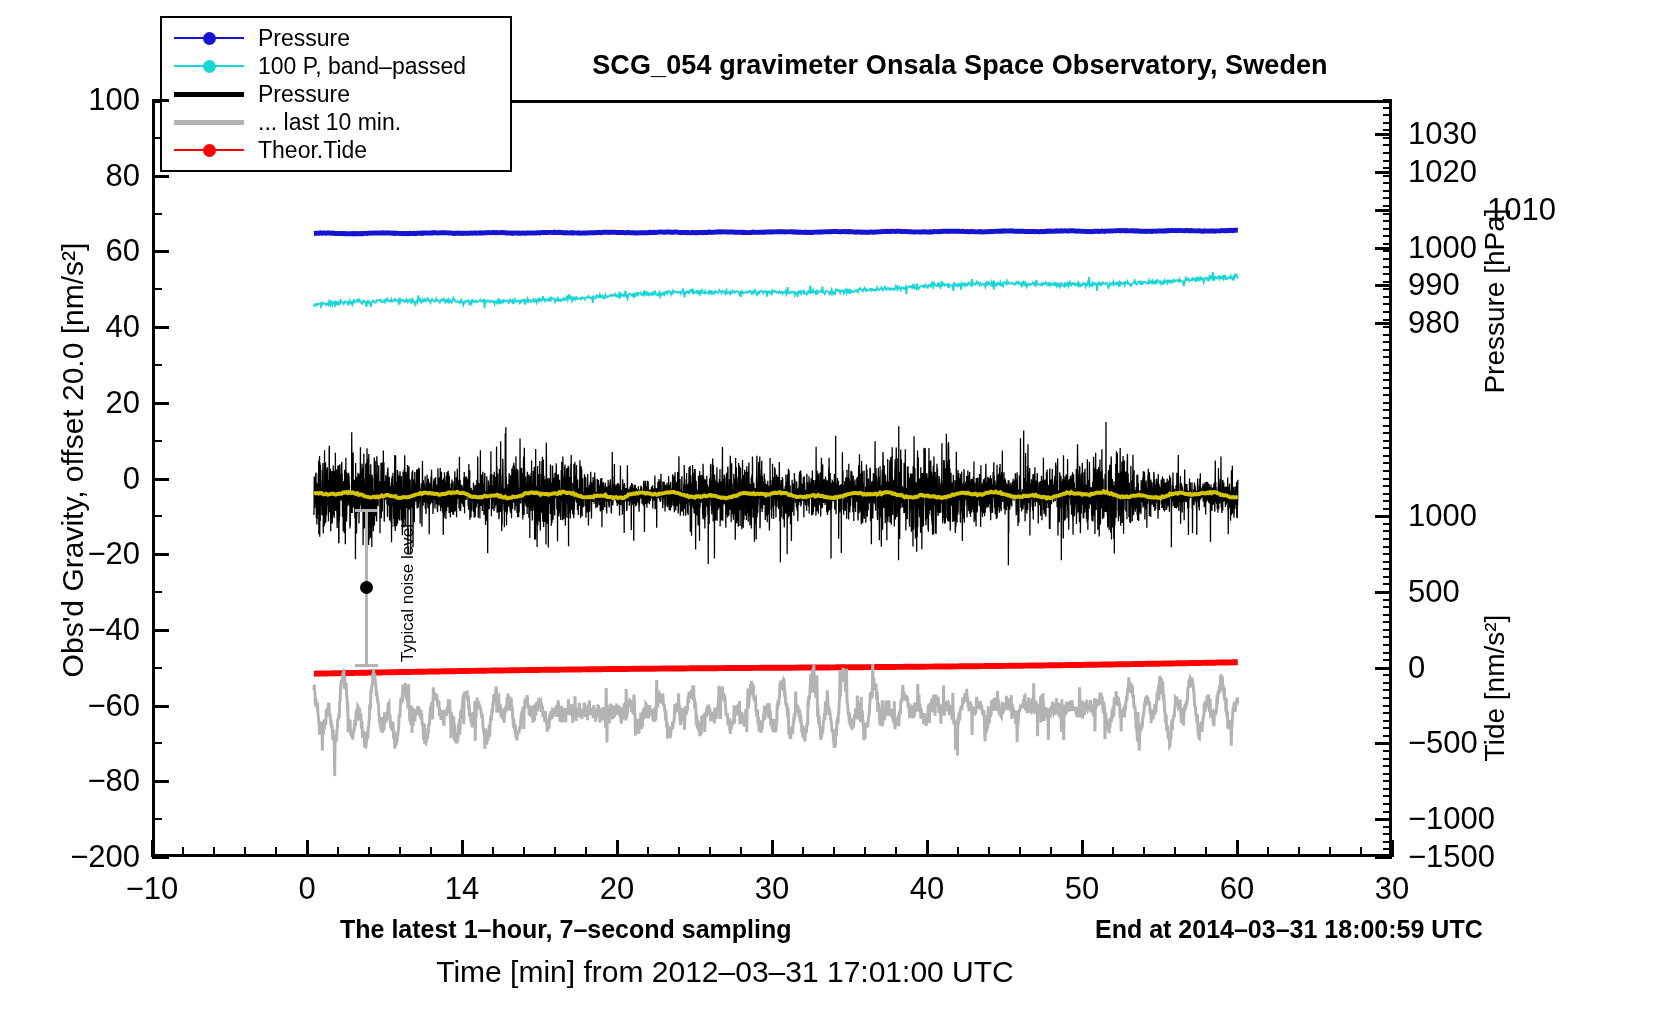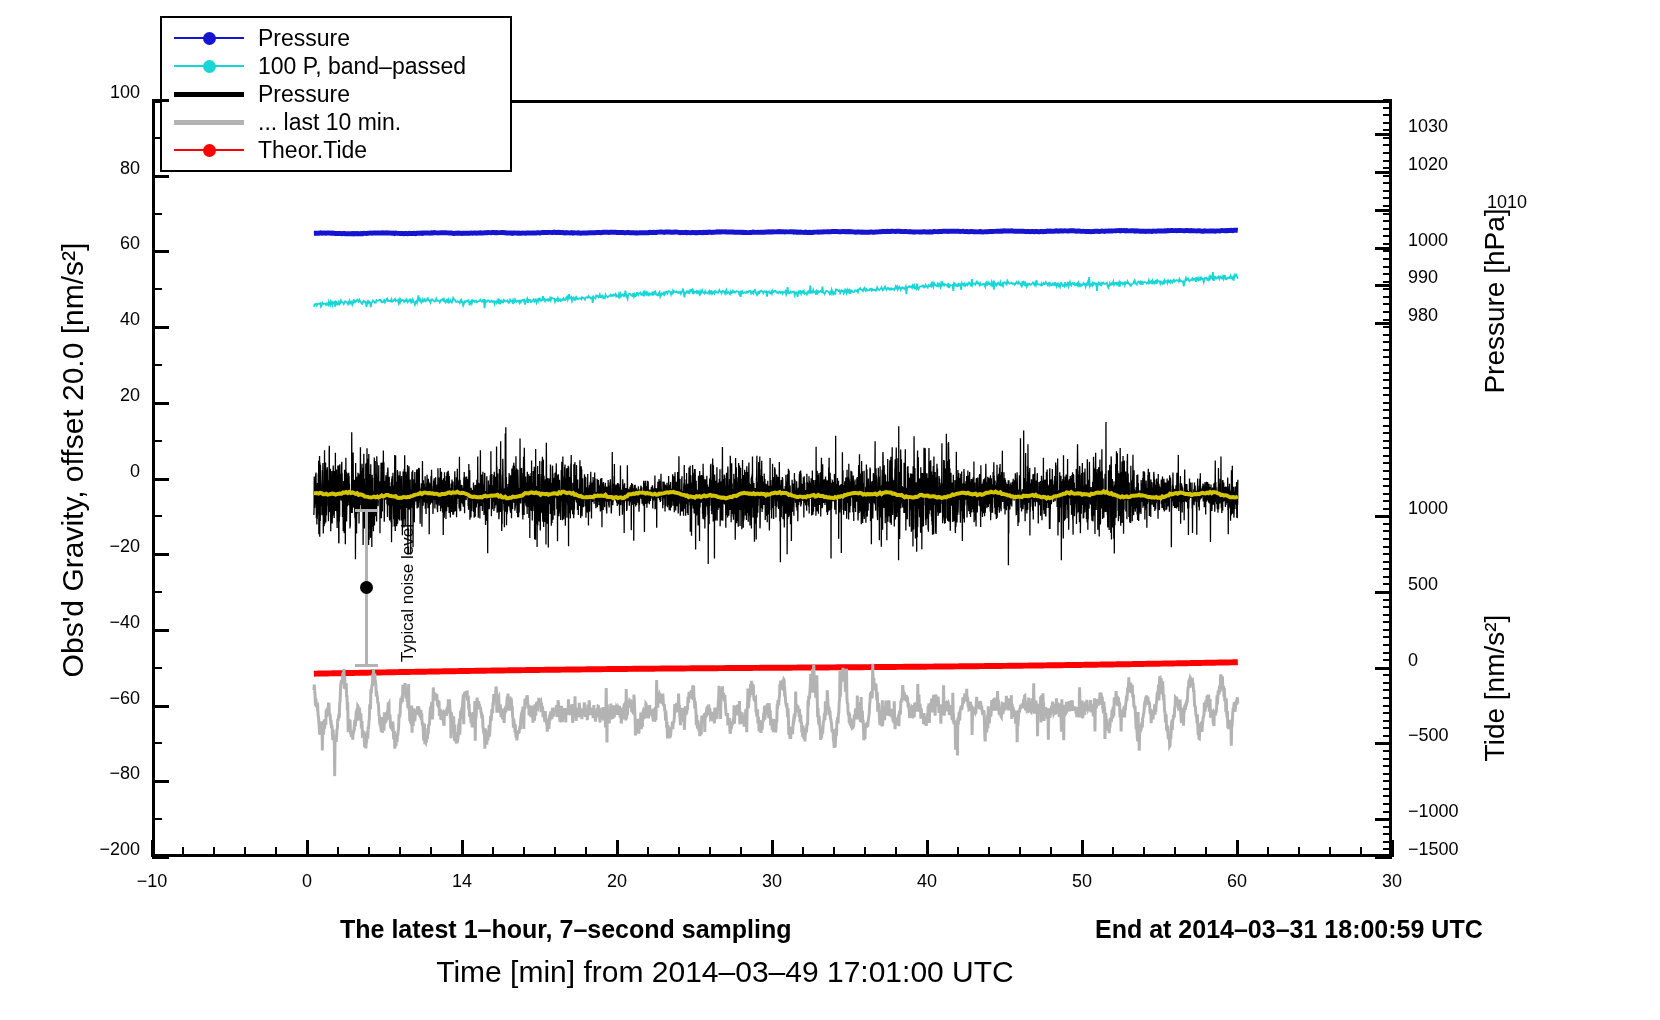--- a/index.html
+++ b/index.html
@@ -34,21 +34,21 @@
     font-size:28px;text-align:center;white-space:nowrap;
   }
   #yaxis-right-title-t{
     position:absolute;left:1305px;top:672px;width:380px;
     transform:rotate(-90deg);transform-origin:center center;
     font-size:28px;text-align:center;white-space:nowrap;
   }
 
   
   .tick-line{position:absolute;background:#000;}
-  .tick-lbl{position:absolute;font-size:18px;white-space:nowrap;}
+  .tick-lbl{position:absolute;font-size:31px;white-space:nowrap;}
   .tick-lbl.left{text-align:right;}
   .tick-lbl.right{text-align:left;}
   .tick-lbl.bottom{text-align:center;}
 
   
   #legend{
     position:absolute;left:160px;top:16px;width:352px;height:156px;
     border:2px solid #000;background:#fff;box-sizing:border-box;
     padding:6px 8px 4px 8px;
   }
@@ -74,25 +74,26 @@
   
   .plot-caption{position:absolute;font-size:25px;font-weight:bold;white-space:nowrap;}
   #caption-left{left:185px;top:812px;}
   #caption-right{left:940px;top:812px;}
 </style>
 </head>
 <body>
 
 <div id="stage">
 
+  <div id="chart-title">SCG_054 gravimeter Onsala Space Observatory, Sweden</div>
 
   <div id="yaxis-left-title">Obs'd Gravity, offset 20.0 [nm/s²]</div>
   <div id="yaxis-right-title-p">Pressure [hPa]</div>
   <div id="yaxis-right-title-t">Tide [nm/s²]</div>
-  <div id="xaxis-title">Time [min] from 2014–03–49 17:01:00 UTC</div>
+  <div id="xaxis-title">Time [min] from 2012–03–31 17:01:00 UTC</div>
 
   <div id="plot-frame">
     <svg id="series-svg" viewBox="0 0 1240 757" preserveAspectRatio="none">
       <g>
           <path id="p-tide" fill="none" stroke="#ff0000" stroke-width="6" d="M159.65,575.23L161.98,575.19L164.30,575.15L166.63,575.10L168.96,575.06L171.28,575.01L173.61,574.97L175.94,574.93L178.27,574.88L180.59,574.84L182.92,574.80L185.25,574.75L187.57,574.71L189.90,574.67L192.23,574.62L194.55,574.58L196.88,574.54L199.21,574.49L201.53,574.45L203.86,574.41L206.19,574.36L208.52,574.32L210.84,574.28L213.17,574.23L215.50,574.19L217.82,574.15L220.15,574.11L222.48,574.06L224.80,574.02L227.13,573.98L229.46,573.94L231.79,573.90L234.11,573.85L236.44,573.81L238.77,573.77L241.09,573.73L243.42,573.69L245.75,573.64L248.07,573.60L250.40,573.56L252.73,573.52L255.05,573.48L257.38,573.44L259.71,573.40L262.04,573.36L264.36,573.32L266.69,573.28L269.02,573.24L271.34,573.20L273.67,573.16L276.00,573.12L278.32,573.08L280.65,573.04L282.98,573.00L285.30,572.96L287.63,572.92L289.96,572.88L292.29,572.84L294.61,572.81L296.94,572.77L299.27,572.73L301.59,572.69L303.92,572.65L306.25,572.62L308.57,572.58L310.90,572.54L313.23,572.50L315.56,572.47L317.88,572.43L320.21,572.39L322.54,572.36L324.86,572.32L327.19,572.29L329.52,572.25L331.84,572.21L334.17,572.18L336.50,572.14L338.82,572.11L341.15,572.07L343.48,572.04L345.81,572.00L348.13,571.97L350.46,571.94L352.79,571.90L355.11,571.87L357.44,571.84L359.77,571.80L362.09,571.77L364.42,571.74L366.75,571.70L369.07,571.67L371.40,571.64L373.73,571.61L376.06,571.58L378.38,571.55L380.71,571.51L383.04,571.48L385.36,571.45L387.69,571.42L390.02,571.39L392.34,571.36L394.67,571.33L397.00,571.30L399.33,571.27L401.65,571.24L403.98,571.21L406.31,571.18L408.63,571.16L410.96,571.13L413.29,571.10L415.61,571.07L417.94,571.04L420.27,571.01L422.59,570.99L424.92,570.96L427.25,570.93L429.58,570.91L431.90,570.88L434.23,570.85L436.56,570.83L438.88,570.80L441.21,570.78L443.54,570.75L445.86,570.72L448.19,570.70L450.52,570.67L452.84,570.65L455.17,570.62L457.50,570.60L459.83,570.58L462.15,570.55L464.48,570.53L466.81,570.50L469.13,570.48L471.46,570.46L473.79,570.44L476.11,570.41L478.44,570.39L480.77,570.37L483.09,570.35L485.42,570.32L487.75,570.30L490.08,570.28L492.40,570.26L494.73,570.24L497.06,570.22L499.38,570.19L501.71,570.17L504.04,570.15L506.36,570.13L508.69,570.11L511.02,570.09L513.35,570.07L515.67,570.05L518.00,570.03L520.33,570.01L522.65,569.99L524.98,569.97L527.31,569.95L529.63,569.94L531.96,569.92L534.29,569.90L536.61,569.88L538.94,569.86L541.27,569.84L543.60,569.82L545.92,569.81L548.25,569.79L550.58,569.77L552.90,569.75L555.23,569.74L557.56,569.72L559.88,569.70L562.21,569.68L564.54,569.67L566.86,569.65L569.19,569.63L571.52,569.62L573.85,569.60L576.17,569.58L578.50,569.57L580.83,569.55L583.15,569.53L585.48,569.52L587.81,569.50L590.13,569.48L592.46,569.47L594.79,569.45L597.12,569.44L599.44,569.42L601.77,569.40L604.10,569.39L606.42,569.37L608.75,569.36L611.08,569.34L613.40,569.33L615.73,569.31L618.06,569.29L620.38,569.28L622.71,569.26L625.04,569.25L627.37,569.23L629.69,569.22L632.02,569.20L634.35,569.19L636.67,569.17L639.00,569.16L641.33,569.14L643.65,569.13L645.98,569.11L648.31,569.09L650.63,569.08L652.96,569.06L655.29,569.05L657.62,569.03L659.94,569.02L662.27,569.00L664.60,568.99L666.92,568.97L669.25,568.96L671.58,568.94L673.90,568.92L676.23,568.91L678.56,568.89L680.89,568.88L683.21,568.86L685.54,568.85L687.87,568.83L690.19,568.81L692.52,568.80L694.85,568.78L697.17,568.77L699.50,568.75L701.83,568.73L704.15,568.72L706.48,568.70L708.81,568.68L711.14,568.67L713.46,568.65L715.79,568.63L718.12,568.62L720.44,568.60L722.77,568.58L725.10,568.56L727.42,568.55L729.75,568.53L732.08,568.51L734.40,568.49L736.73,568.48L739.06,568.46L741.39,568.44L743.71,568.42L746.04,568.40L748.37,568.39L750.69,568.37L753.02,568.35L755.35,568.33L757.67,568.31L760.00,568.29L762.33,568.27L764.66,568.25L766.98,568.23L769.31,568.21L771.64,568.19L773.96,568.17L776.29,568.15L778.62,568.13L780.94,568.11L783.27,568.09L785.60,568.07L787.92,568.05L790.25,568.03L792.58,568.01L794.91,567.98L797.23,567.96L799.56,567.94L801.89,567.92L804.21,567.90L806.54,567.87L808.87,567.85L811.19,567.83L813.52,567.80L815.85,567.78L818.17,567.76L820.50,567.73L822.83,567.71L825.16,567.69L827.48,567.66L829.81,567.64L832.14,567.61L834.46,567.59L836.79,567.56L839.12,567.54L841.44,567.51L843.77,567.49L846.10,567.46L848.42,567.43L850.75,567.41L853.08,567.38L855.41,567.35L857.73,567.33L860.06,567.30L862.39,567.27L864.71,567.25L867.04,567.22L869.37,567.19L871.69,567.16L874.02,567.13L876.35,567.10L878.68,567.08L881.00,567.05L883.33,567.02L885.66,566.99L887.98,566.96L890.31,566.93L892.64,566.90L894.96,566.87L897.29,566.84L899.62,566.81L901.94,566.78L904.27,566.74L906.60,566.71L908.93,566.68L911.25,566.65L913.58,566.62L915.91,566.59L918.23,566.55L920.56,566.52L922.89,566.49L925.21,566.46L927.54,566.42L929.87,566.39L932.19,566.35L934.52,566.32L936.85,566.29L939.18,566.25L941.50,566.22L943.83,566.18L946.16,566.15L948.48,566.11L950.81,566.08L953.14,566.04L955.46,566.01L957.79,565.97L960.12,565.94L962.45,565.90L964.77,565.86L967.10,565.83L969.43,565.79L971.75,565.75L974.08,565.71L976.41,565.68L978.73,565.64L981.06,565.60L983.39,565.56L985.71,565.53L988.04,565.49L990.37,565.45L992.70,565.41L995.02,565.37L997.35,565.33L999.68,565.29L1002.00,565.26L1004.33,565.22L1006.66,565.18L1008.98,565.14L1011.31,565.10L1013.64,565.06L1015.96,565.02L1018.29,564.98L1020.62,564.94L1022.95,564.90L1025.27,564.86L1027.60,564.81L1029.93,564.77L1032.25,564.73L1034.58,564.69L1036.91,564.65L1039.23,564.61L1041.56,564.57L1043.89,564.53L1046.22,564.48L1048.54,564.44L1050.87,564.40L1053.20,564.36L1055.52,564.32L1057.85,564.27L1060.18,564.23L1062.50,564.19L1064.83,564.15L1067.16,564.10L1069.48,564.06L1071.81,564.02L1074.14,563.98L1076.47,563.93L1078.79,563.89L1081.12,563.85L1083.45,563.80L1085.77,563.76L1088.10,563.72"></path>
         </g>
       <g>
           <path id="p-last10" fill="none" stroke="#b3b3b3" stroke-width="3" d="M159.65,591.83L160.04,586.37L160.42,591.45L160.81,596.53L161.20,607.60L161.59,600.51L161.97,603.72L162.36,609.34L162.75,605.67L163.13,609.15L163.52,608.46L163.91,617.25L164.29,619.06L164.68,624.65L165.07,629.51L165.46,636.71L165.84,634.31L166.23,630.18L166.62,628.10L167.00,635.71L167.39,629.58L167.78,623.18L168.16,652.71L168.55,630.85L168.94,629.99L169.33,636.72L169.71,630.31L170.10,621.44L170.49,630.56L170.87,622.30L171.26,622.19L171.65,626.83L172.03,611.42L172.42,618.75L172.81,614.40L173.20,609.83L173.58,615.84L173.97,611.33L174.36,605.50L174.74,604.72L175.13,614.71L175.52,616.72L175.90,616.70L176.29,621.39L176.68,624.66L177.07,624.35L177.45,630.20L177.84,626.73L178.23,634.46L178.61,641.89L179.00,631.63L179.39,642.57L179.77,638.88L180.16,642.98L180.55,678.49L180.94,643.06L181.32,639.21L181.71,639.33L182.10,644.06L182.48,638.49L182.87,631.29L183.26,630.18L183.64,620.64L184.03,622.82L184.42,618.97L184.81,615.55L185.19,619.81L185.58,604.44L185.97,603.53L186.35,592.61L186.74,585.34L187.13,583.47L187.52,581.61L187.90,585.22L188.29,583.92L188.68,575.38L189.06,574.80L189.45,582.97L189.84,570.39L190.22,590.51L190.61,577.94L191.00,589.19L191.39,587.37L191.77,591.34L192.16,584.80L192.55,599.09L192.93,597.30L193.32,612.37L193.71,604.17L194.09,634.29L194.48,622.30L194.87,620.67L195.26,629.03L195.64,624.05L196.03,621.62L196.42,636.27L196.80,633.31L197.19,638.90L197.58,636.22L197.96,636.99L198.35,636.61L198.74,641.79L199.13,632.48L199.51,635.72L199.90,631.83L200.29,632.60L200.67,621.83L201.06,625.70L201.45,628.17L201.83,620.12L202.22,612.64L202.61,618.00L203.00,610.23L203.38,622.61L203.77,607.78L204.16,608.44L204.54,617.73L204.93,619.39L205.32,609.46L205.70,612.29L206.09,622.29L206.48,619.93L206.87,615.26L207.25,626.48L207.64,625.88L208.03,623.09L208.41,637.93L208.80,637.68L209.19,634.35L209.57,634.20L209.96,635.48L210.35,643.05L210.74,649.33L211.12,636.73L211.51,641.61L211.90,650.59L212.28,643.77L212.67,644.75L213.06,633.42L213.45,634.79L213.83,640.78L214.22,628.19L214.61,630.98L214.99,623.32L215.38,620.95L215.77,606.05L216.15,609.64L216.54,610.85L216.93,591.03L217.32,594.81L217.70,589.77L218.09,585.99L218.48,588.12L218.86,575.23L219.25,580.73L219.64,570.93L220.02,585.83L220.41,583.84L220.80,574.79L221.19,581.31L221.57,583.83L221.96,587.38L222.35,598.14L222.73,593.20L223.12,597.67L223.51,598.77L223.89,605.51L224.28,603.84L224.67,608.88L225.06,618.20L225.44,617.03L225.83,626.78L226.22,624.53L226.60,628.25L226.99,629.36L227.38,633.74L227.76,619.06L228.15,634.51L228.54,633.76L228.93,626.52L229.31,630.16L229.70,628.84L230.09,632.75L230.47,614.25L230.86,618.07L231.25,614.45L231.63,620.76L232.02,623.09L232.41,622.44L232.80,619.78L233.18,617.47L233.57,612.35L233.96,614.70L234.34,604.11L234.73,605.75L235.12,605.05L235.51,621.55L235.89,616.07L236.28,618.74L236.67,629.31L237.05,624.13L237.44,631.26L237.83,629.82L238.21,626.73L238.60,633.06L238.99,623.52L239.38,630.27L239.76,640.26L240.15,640.57L240.54,633.12L240.92,650.76L241.31,644.03L241.70,639.62L242.08,648.59L242.47,643.99L242.86,639.69L243.25,643.91L243.63,636.65L244.02,636.61L244.41,632.69L244.79,630.13L245.18,618.57L245.57,618.84L245.95,618.45L246.34,614.64L246.73,605.20L247.12,599.88L247.50,605.07L247.89,603.10L248.28,597.72L248.66,603.84L249.05,586.36L249.44,588.46L249.82,588.07L250.21,596.49L250.60,588.93L250.99,587.37L251.37,584.71L251.76,590.19L252.15,600.12L252.53,594.03L252.92,596.23L253.31,603.44L253.69,596.64L254.08,609.85L254.47,603.43L254.86,585.62L255.24,611.72L255.63,610.90L256.02,623.26L256.40,620.02L256.79,625.03L257.18,621.38L257.56,627.04L257.95,607.29L258.34,634.79L258.73,614.77L259.11,625.36L259.50,628.06L259.89,610.20L260.27,621.15L260.66,618.67L261.05,623.32L261.44,618.34L261.82,613.73L262.21,611.60L262.60,615.40L262.98,616.30L263.37,611.27L263.76,609.38L264.14,609.41L264.53,616.80L264.92,608.36L265.31,610.95L265.69,612.88L266.08,617.97L266.47,618.49L266.85,614.53L267.24,611.57L267.63,621.97L268.01,615.24L268.40,624.61L268.79,627.25L269.18,624.48L269.56,633.70L269.95,642.41L270.34,639.67L270.72,625.61L271.11,646.39L271.50,644.08L271.88,644.71L272.27,637.68L272.66,644.74L273.05,640.68L273.43,638.29L273.82,641.11L274.21,630.13L274.59,636.05L274.98,626.12L275.37,627.11L275.75,626.65L276.14,617.65L276.53,612.55L276.92,613.25L277.30,615.94L277.69,609.17L278.08,603.67L278.46,607.81L278.85,621.47L279.24,609.77L279.62,589.13L280.01,595.48L280.40,600.57L280.79,602.20L281.17,594.21L281.56,597.02L281.95,597.84L282.33,600.28L282.72,600.57L283.11,595.62L283.49,600.04L283.88,606.64L284.27,607.35L284.66,603.38L285.04,603.32L285.43,603.64L285.82,617.83L286.20,614.63L286.59,610.74L286.98,615.61L287.37,621.72L287.75,620.50L288.14,615.91L288.53,617.11L288.91,619.47L289.30,612.21L289.69,622.55L290.07,625.86L290.46,627.80L290.85,613.79L291.24,614.09L291.62,612.55L292.01,617.32L292.40,616.13L292.78,617.93L293.17,610.14L293.56,613.10L293.94,608.44L294.33,615.18L294.72,601.04L295.11,608.32L295.49,607.48L295.88,601.04L296.27,608.18L296.65,616.94L297.04,616.56L297.43,640.34L297.81,614.25L298.20,616.98L298.59,625.53L298.98,622.56L299.36,629.48L299.75,629.41L300.14,618.31L300.52,633.84L300.91,642.49L301.30,626.70L301.68,643.78L302.07,642.51L302.46,643.34L302.85,642.51L303.23,645.56L303.62,634.09L304.01,644.65L304.39,640.41L304.78,637.66L305.17,625.68L305.55,628.69L305.94,620.71L306.33,636.72L306.72,621.43L307.10,612.50L307.49,615.46L307.88,616.26L308.26,610.78L308.65,609.31L309.04,607.44L309.42,601.25L309.81,596.16L310.20,626.21L310.59,600.61L310.97,595.09L311.36,593.79L311.75,599.49L312.13,594.75L312.52,593.30L312.91,595.89L313.30,593.74L313.68,593.66L314.07,602.54L314.46,598.78L314.84,597.36L315.23,611.25L315.62,605.71L316.00,616.12L316.39,615.86L316.78,617.42L317.17,618.51L317.55,625.17L317.94,619.50L318.33,623.88L318.71,629.39L319.10,620.34L319.49,613.97L319.87,618.69L320.26,615.49L320.65,620.87L321.04,617.40L321.42,602.76L321.81,642.88L322.20,616.42L322.58,620.34L322.97,610.83L323.36,605.53L323.74,599.39L324.13,610.92L324.52,609.12L324.91,605.52L325.29,603.22L325.68,608.90L326.07,606.22L326.45,611.34L326.84,609.10L327.23,610.41L327.61,614.54L328.00,614.77L328.39,620.26L328.78,616.42L329.16,618.46L329.55,629.09L329.94,630.49L330.32,634.84L330.71,635.38L331.10,637.88L331.48,650.78L331.87,630.31L332.26,635.96L332.65,646.13L333.03,642.31L333.42,646.76L333.81,639.23L334.19,632.50L334.58,642.55L334.97,634.35L335.36,638.64L335.74,627.05L336.13,638.80L336.52,631.48L336.90,624.97L337.29,617.75L337.68,618.93L338.06,619.38L338.45,610.80L338.84,613.97L339.23,615.00L339.61,604.36L340.00,607.16L340.39,595.81L340.77,604.30L341.16,600.48L341.55,599.41L341.93,596.27L342.32,595.25L342.71,588.15L343.10,591.25L343.48,614.64L343.87,602.31L344.26,603.04L344.64,599.59L345.03,599.05L345.42,598.31L345.80,608.87L346.19,614.38L346.58,612.41L346.97,606.19L347.35,612.42L347.74,619.16L348.13,614.03L348.51,617.30L348.90,614.51L349.29,621.42L349.67,610.42L350.06,616.87L350.45,618.61L350.84,624.82L351.22,616.06L351.61,614.58L352.00,608.34L352.38,614.24L352.77,609.95L353.16,610.26L353.54,604.91L353.93,598.71L354.32,612.37L354.71,595.21L355.09,600.94L355.48,604.77L355.87,600.66L356.25,600.65L356.64,600.42L357.03,610.93L357.41,612.43L357.80,599.81L358.19,602.57L358.58,610.52L358.96,608.09L359.35,618.67L359.74,620.22L360.12,629.74L360.51,620.83L360.90,624.36L361.29,627.24L361.67,634.31L362.06,626.23L362.45,635.38L362.83,639.57L363.22,633.26L363.61,642.54L363.99,638.72L364.38,635.56L364.77,634.63L365.16,632.53L365.54,634.63L365.93,634.43L366.32,630.70L366.70,627.85L367.09,631.47L367.48,622.40L367.86,619.42L368.25,614.41L368.64,617.56L369.03,613.10L369.41,611.15L369.80,608.56L370.19,610.76L370.57,630.86L370.96,611.64L371.35,610.45L371.73,601.97L372.12,600.72L372.51,603.93L372.90,600.99L373.28,600.71L373.67,598.67L374.06,596.99L374.44,601.59L374.83,610.29L375.22,609.20L375.60,606.62L375.99,617.34L376.38,609.09L376.77,610.29L377.15,611.48L377.54,617.63L377.93,618.82L378.31,613.93L378.70,607.37L379.09,614.57L379.47,617.24L379.86,624.72L380.25,607.81L380.64,610.20L381.02,618.24L381.41,622.54L381.80,606.08L382.18,609.86L382.57,617.55L382.96,608.00L383.34,603.86L383.73,609.88L384.12,610.48L384.51,610.79L384.89,602.77L385.28,607.46L385.67,599.49L386.05,608.54L386.44,605.97L386.83,602.75L387.22,603.91L387.60,603.25L387.99,614.10L388.38,604.49L388.76,609.89L389.15,608.23L389.54,610.20L389.92,619.15L390.31,612.80L390.70,616.93L391.09,612.89L391.47,621.80L391.86,624.05L392.25,613.16L392.63,622.41L393.02,619.65L393.41,625.04L393.79,625.03L394.18,633.71L394.57,621.48L394.96,627.99L395.34,624.66L395.73,630.80L396.12,626.32L396.50,616.38L396.89,622.68L397.28,617.23L397.66,613.21L398.05,619.12L398.44,614.28L398.83,621.14L399.21,612.48L399.60,609.59L399.99,612.34L400.37,618.64L400.76,611.07L401.15,611.87L401.53,612.19L401.92,614.74L402.31,612.32L402.70,615.34L403.08,609.19L403.47,607.02L403.86,618.83L404.24,610.06L404.63,613.80L405.02,601.95L405.40,604.78L405.79,608.62L406.18,609.53L406.57,618.81L406.95,623.62L407.34,609.83L407.73,611.57L408.11,624.48L408.50,607.64L408.89,614.99L409.27,623.84L409.66,620.00L410.05,609.94L410.44,611.15L410.82,611.62L411.21,617.82L411.60,612.49L411.98,615.97L412.37,614.70L412.76,624.51L413.15,609.82L413.53,616.91L413.92,611.22L414.31,613.31L414.69,615.54L415.08,614.05L415.47,601.05L415.85,609.72L416.24,606.50L416.63,615.76L417.02,616.87L417.40,612.79L417.79,615.80L418.18,608.40L418.56,609.64L418.95,609.21L419.34,605.88L419.72,625.00L420.11,613.52L420.50,611.88L420.89,617.41L421.27,612.93L421.66,615.42L422.05,598.11L422.43,613.34L422.82,612.52L423.21,622.80L423.59,615.54L423.98,609.57L424.37,618.78L424.76,613.70L425.14,612.71L425.53,610.58L425.92,618.73L426.30,604.62L426.69,608.55L427.08,616.36L427.46,615.84L427.85,610.37L428.24,613.81L428.63,611.70L429.01,621.21L429.40,611.90L429.79,614.96L430.17,612.35L430.56,614.10L430.95,614.65L431.33,604.30L431.72,606.34L432.11,616.23L432.50,618.55L432.88,616.70L433.27,613.62L433.66,610.37L434.04,612.63L434.43,622.19L434.82,613.25L435.20,606.34L435.59,617.26L435.98,614.17L436.37,602.08L436.75,609.43L437.14,616.93L437.53,611.60L437.91,615.97L438.30,614.65L438.69,611.16L439.08,612.58L439.46,609.66L439.85,610.73L440.24,618.41L440.62,618.30L441.01,606.75L441.40,619.00L441.78,615.01L442.17,617.56L442.56,623.61L442.95,620.66L443.33,612.32L443.72,618.29L444.11,615.09L444.49,609.83L444.88,616.77L445.27,607.87L445.65,608.04L446.04,609.55L446.43,618.60L446.82,618.73L447.20,624.48L447.59,615.77L447.98,616.44L448.36,611.32L448.75,614.83L449.14,610.09L449.52,613.54L449.91,615.93L450.30,608.98L450.69,622.37L451.07,614.98L451.46,619.86L451.85,617.24L452.23,614.17L452.62,629.36L453.01,614.19L453.39,589.65L453.78,612.75L454.17,644.54L454.56,606.41L454.94,621.27L455.33,610.92L455.72,618.72L456.10,619.35L456.49,625.44L456.88,615.46L457.26,621.72L457.65,614.28L458.04,605.24L458.43,621.46L458.81,613.14L459.20,611.05L459.59,612.42L459.97,620.94L460.36,615.47L460.75,617.29L461.14,607.06L461.52,619.26L461.91,613.60L462.30,615.07L462.68,614.60L463.07,614.54L463.46,614.28L463.84,609.39L464.23,610.24L464.62,616.71L465.01,614.19L465.39,614.21L465.78,609.70L466.17,610.49L466.55,616.23L466.94,607.52L467.33,619.37L467.71,612.39L468.10,612.96L468.49,625.45L468.88,622.43L469.26,611.64L469.65,611.19L470.04,618.18L470.42,613.58L470.81,618.50L471.20,608.50L471.58,605.31L471.97,621.51L472.36,617.80L472.75,603.57L473.13,622.39L473.52,590.72L473.91,620.71L474.29,604.11L474.68,617.04L475.07,609.32L475.45,602.31L475.84,609.60L476.23,603.58L476.62,604.89L477.00,602.04L477.39,602.43L477.78,601.31L478.16,604.78L478.55,602.43L478.94,612.64L479.32,613.00L479.71,606.97L480.10,610.33L480.49,609.01L480.87,616.27L481.26,596.30L481.65,601.91L482.03,612.71L482.42,620.48L482.81,637.54L483.19,630.73L483.58,621.83L483.97,626.85L484.36,623.24L484.74,629.46L485.13,634.53L485.52,620.60L485.90,629.75L486.29,635.83L486.68,622.35L487.07,626.34L487.45,625.76L487.84,622.50L488.23,614.33L488.61,631.09L489.00,628.12L489.39,615.62L489.77,629.02L490.16,614.67L490.55,613.28L490.94,614.78L491.32,619.87L491.71,619.56L492.10,612.09L492.48,609.67L492.87,620.21L493.26,605.55L493.64,606.11L494.03,611.77L494.42,616.61L494.81,614.80L495.19,608.18L495.58,612.65L495.97,620.26L496.35,612.95L496.74,615.21L497.13,606.94L497.51,613.83L497.90,614.02L498.29,613.84L498.68,613.52L499.06,615.91L499.45,617.73L499.84,614.82L500.22,619.35L500.61,622.16L501.00,623.00L501.38,610.23L501.77,616.23L502.16,623.56L502.55,621.86L502.93,608.95L503.32,621.95L503.71,608.03L504.09,581.75L504.48,606.12L504.87,602.56L505.25,609.64L505.64,600.10L506.03,599.26L506.42,594.01L506.80,598.47L507.19,596.23L507.58,597.30L507.96,605.10L508.35,595.27L508.74,603.30L509.12,603.76L509.51,599.45L509.90,604.36L510.29,595.34L510.67,602.36L511.06,606.87L511.45,606.94L511.83,605.83L512.22,613.28L512.61,610.82L513.00,622.47L513.38,613.02L513.77,621.25L514.16,629.74L514.54,623.82L514.93,640.43L515.32,627.51L515.70,628.50L516.09,635.51L516.48,631.61L516.87,635.50L517.25,640.44L517.64,633.00L518.03,638.61L518.41,633.82L518.80,629.91L519.19,629.23L519.57,629.36L519.96,623.54L520.35,630.86L520.74,623.87L521.12,625.57L521.51,622.78L521.90,618.50L522.28,605.75L522.67,607.67L523.06,614.59L523.44,609.23L523.83,611.39L524.22,604.61L524.61,608.65L524.99,609.73L525.38,613.88L525.77,609.83L526.15,595.21L526.54,608.99L526.93,606.97L527.31,617.27L527.70,621.13L528.09,627.20L528.48,616.01L528.86,616.79L529.25,610.87L529.64,609.68L530.02,618.13L530.41,622.86L530.80,619.73L531.18,623.55L531.57,618.04L531.96,631.83L532.35,623.31L532.73,610.37L533.12,608.12L533.51,616.99L533.89,614.22L534.28,615.62L534.67,610.73L535.05,611.84L535.44,602.80L535.83,603.44L536.22,604.73L536.60,593.40L536.99,599.44L537.38,594.97L537.76,600.30L538.15,596.76L538.54,595.53L538.93,591.72L539.31,598.88L539.70,599.33L540.09,594.72L540.47,586.99L540.86,595.41L541.25,587.10L541.63,600.04L542.02,600.43L542.41,610.27L542.80,602.77L543.18,608.67L543.57,614.06L543.96,627.07L544.34,616.59L544.73,625.10L545.12,630.52L545.50,622.50L545.89,625.05L546.28,629.51L546.67,633.32L547.05,629.05L547.44,638.14L547.83,634.21L548.21,636.90L548.60,632.46L548.99,632.84L549.37,617.80L549.76,622.29L550.15,620.76L550.54,624.40L550.92,617.21L551.31,620.44L551.70,625.43L552.08,615.06L552.47,633.91L552.86,616.52L553.24,614.64L553.63,617.59L554.02,614.78L554.41,610.06L554.79,609.57L555.18,608.31L555.57,615.05L555.95,614.37L556.34,606.32L556.73,608.80L557.11,616.75L557.50,609.88L557.89,614.26L558.28,620.57L558.66,620.09L559.05,616.35L559.44,613.74L559.82,619.85L560.21,621.50L560.60,621.21L560.98,617.76L561.37,621.29L561.76,618.52L562.15,625.44L562.53,609.36L562.92,619.18L563.31,621.18L563.69,615.07L564.08,610.16L564.47,618.89L564.86,618.95L565.24,609.58L565.63,612.77L566.02,603.27L566.40,599.68L566.79,587.42L567.18,591.87L567.56,598.31L567.95,594.54L568.34,620.82L568.73,590.00L569.11,599.78L569.50,591.82L569.89,598.75L570.27,587.90L570.66,600.31L571.05,595.37L571.43,595.67L571.82,600.89L572.21,600.70L572.60,596.89L572.98,604.24L573.37,609.49L573.76,614.54L574.14,617.85L574.53,615.21L574.92,617.35L575.30,614.95L575.69,627.34L576.08,620.00L576.47,622.25L576.85,625.48L577.24,620.31L577.63,631.54L578.01,635.77L578.40,631.85L578.79,627.86L579.17,630.64L579.56,624.77L579.95,627.66L580.34,624.49L580.72,623.08L581.11,621.06L581.50,625.96L581.88,607.19L582.27,625.38L582.66,614.93L583.04,612.08L583.43,613.08L583.82,607.79L584.21,614.02L584.59,612.37L584.98,617.38L585.37,606.51L585.75,615.25L586.14,611.56L586.53,605.91L586.92,613.85L587.30,602.73L587.69,626.30L588.08,613.15L588.46,622.56L588.85,625.45L589.24,616.15L589.62,625.75L590.01,614.09L590.40,624.98L590.79,620.24L591.17,623.57L591.56,617.37L591.95,628.70L592.33,623.29L592.72,619.66L593.11,623.70L593.49,613.52L593.88,611.14L594.27,622.35L594.66,634.21L595.04,610.92L595.43,607.90L595.82,590.23L596.20,610.15L596.59,605.88L596.98,602.19L597.36,597.91L597.75,599.05L598.14,590.84L598.53,585.71L598.91,594.93L599.30,582.33L599.69,596.68L600.07,584.42L600.46,592.37L600.85,587.19L601.23,586.14L601.62,598.23L602.01,601.19L602.40,601.83L602.78,598.57L603.17,600.74L603.56,600.17L603.94,614.39L604.33,613.21L604.72,618.67L605.10,616.01L605.49,611.23L605.88,625.76L606.27,618.69L606.65,622.28L607.04,633.37L607.43,622.05L607.81,625.27L608.20,629.20L608.59,628.31L608.97,634.99L609.36,629.42L609.75,624.69L610.14,631.58L610.52,624.30L610.91,621.68L611.30,623.75L611.68,614.86L612.07,616.81L612.46,607.53L612.85,621.60L613.23,615.61L613.62,612.98L614.01,613.87L614.39,612.53L614.78,606.65L615.17,609.37L615.55,607.19L615.94,605.03L616.33,611.61L616.72,620.07L617.10,605.00L617.49,611.23L617.88,620.32L618.26,612.39L618.65,627.36L619.04,620.39L619.42,621.27L619.81,622.06L620.20,631.76L620.59,621.05L620.97,630.04L621.36,634.12L621.75,620.98L622.13,628.89L622.52,628.65L622.91,630.01L623.29,620.88L623.68,634.45L624.07,630.43L624.46,620.88L624.84,624.35L625.23,605.51L625.62,610.76L626.00,601.71L626.39,605.47L626.78,605.56L627.16,600.11L627.55,598.07L627.94,585.76L628.33,591.22L628.71,582.28L629.10,585.43L629.49,587.87L629.87,588.50L630.26,584.85L630.65,584.40L631.03,581.68L631.42,582.72L631.81,580.99L632.20,581.61L632.58,593.88L632.97,593.26L633.36,598.10L633.74,604.34L634.13,606.28L634.52,605.80L634.90,604.88L635.29,611.38L635.68,619.10L636.07,610.01L636.45,617.67L636.84,636.67L637.23,628.84L637.61,633.08L638.00,639.53L638.39,639.73L638.78,640.95L639.16,632.05L639.55,633.96L639.94,633.37L640.32,628.60L640.71,636.17L641.10,627.77L641.48,623.23L641.87,620.54L642.26,621.57L642.65,619.40L643.03,618.33L643.42,615.81L643.81,593.14L644.19,612.03L644.58,612.94L644.97,612.87L645.35,607.86L645.74,608.43L646.13,608.63L646.52,611.34L646.90,612.32L647.29,618.80L647.68,610.89L648.06,620.38L648.45,619.84L648.84,616.70L649.22,626.43L649.61,624.01L650.00,634.57L650.39,630.39L650.77,639.03L651.16,627.61L651.55,633.31L651.93,639.76L652.32,639.93L652.71,630.27L653.09,643.50L653.48,635.58L653.87,634.94L654.26,632.55L654.64,634.46L655.03,626.45L655.42,626.31L655.80,626.22L656.19,602.14L656.58,608.62L656.96,597.49L657.35,600.14L657.74,599.15L658.13,593.11L658.51,586.63L658.90,575.50L659.29,577.22L659.67,581.19L660.06,582.30L660.45,579.91L660.83,570.64L661.22,594.52L661.61,571.91L662.00,566.56L662.38,577.96L662.77,582.49L663.16,586.92L663.54,577.71L663.93,599.39L664.32,593.61L664.71,597.02L665.09,576.77L665.48,601.15L665.87,618.93L666.25,609.85L666.64,622.87L667.03,626.52L667.41,617.80L667.80,626.48L668.19,628.89L668.58,634.23L668.96,641.98L669.35,634.97L669.74,640.31L670.12,635.72L670.51,634.08L670.90,635.59L671.28,629.18L671.67,623.41L672.06,623.03L672.45,618.93L672.83,619.51L673.22,621.91L673.61,603.04L673.99,616.17L674.38,616.98L674.77,603.82L675.15,608.75L675.54,591.90L675.93,598.64L676.32,607.14L676.70,610.81L677.09,609.39L677.48,610.33L677.86,617.05L678.25,612.68L678.64,620.10L679.02,620.97L679.41,623.00L679.80,625.65L680.19,632.27L680.57,634.32L680.96,631.64L681.35,632.68L681.73,642.19L682.12,643.71L682.51,650.04L682.89,635.94L683.28,645.32L683.67,645.80L684.06,637.53L684.44,629.83L684.83,637.79L685.22,622.89L685.60,622.57L685.99,619.11L686.38,625.30L686.77,616.26L687.15,614.50L687.54,604.39L687.93,600.76L688.31,572.51L688.70,598.41L689.09,587.05L689.47,576.16L689.86,582.89L690.25,576.53L690.64,574.62L691.02,583.19L691.41,569.31L691.80,573.26L692.18,581.21L692.57,579.31L692.96,574.48L693.34,572.28L693.73,593.36L694.12,584.92L694.51,588.58L694.89,570.21L695.28,598.88L695.67,605.83L696.05,604.61L696.44,614.30L696.83,617.38L697.21,613.78L697.60,624.99L697.99,615.34L698.38,625.84L698.76,627.29L699.15,620.14L699.54,627.76L699.92,629.97L700.31,626.43L700.70,630.11L701.08,629.81L701.47,624.69L701.86,629.37L702.25,625.12L702.63,616.60L703.02,617.64L703.41,618.11L703.79,612.29L704.18,610.50L704.57,613.92L704.95,615.99L705.34,621.35L705.73,597.19L706.12,621.32L706.50,617.70L706.89,603.71L707.28,608.24L707.66,610.11L708.05,608.67L708.44,617.05L708.82,623.95L709.21,619.63L709.60,598.77L709.99,617.32L710.37,624.68L710.76,612.34L711.15,622.86L711.53,622.94L711.92,630.22L712.31,642.39L712.70,635.68L713.08,631.18L713.47,641.08L713.86,624.66L714.24,627.68L714.63,626.99L715.02,629.58L715.40,625.65L715.79,624.70L716.18,628.85L716.57,624.27L716.95,621.18L717.34,617.64L717.73,615.35L718.11,606.51L718.50,603.10L718.89,594.28L719.27,599.80L719.66,598.09L720.05,592.77L720.44,600.13L720.82,597.52L721.21,565.33L721.60,582.35L721.98,580.95L722.37,579.76L722.76,591.80L723.14,589.93L723.53,588.07L723.92,588.00L724.31,585.06L724.69,588.54L725.08,598.94L725.47,601.89L725.85,593.66L726.24,613.61L726.63,606.14L727.01,604.93L727.40,607.69L727.79,616.03L728.18,622.23L728.56,626.98L728.95,618.15L729.34,624.41L729.72,623.10L730.11,611.61L730.50,628.55L730.88,601.98L731.27,627.78L731.66,613.60L732.05,609.74L732.43,621.11L732.82,619.95L733.21,622.06L733.59,608.89L733.98,615.32L734.37,602.38L734.75,609.94L735.14,617.64L735.53,606.89L735.92,610.46L736.30,605.44L736.69,602.65L737.08,609.11L737.46,602.16L737.85,609.91L738.24,618.04L738.63,611.53L739.01,612.41L739.40,612.44L739.79,617.20L740.17,617.92L740.56,610.57L740.95,614.75L741.33,617.98L741.72,623.52L742.11,615.30L742.50,625.17L742.88,603.10L743.27,622.43L743.66,631.21L744.04,624.90L744.43,624.02L744.82,625.53L745.20,621.12L745.59,622.28L745.98,620.87L746.37,619.62L746.75,624.88L747.14,616.25L747.53,628.23L747.91,615.67L748.30,612.60L748.69,616.69L749.07,614.98L749.46,602.56L749.85,604.65L750.24,600.44L750.62,603.55L751.01,593.73L751.40,586.65L751.78,593.17L752.17,598.01L752.56,594.41L752.94,594.81L753.33,598.82L753.72,601.03L754.11,601.37L754.49,600.01L754.88,596.93L755.27,597.94L755.65,603.39L756.04,598.59L756.43,602.82L756.81,609.49L757.20,605.01L757.59,609.15L757.98,614.13L758.36,619.96L758.75,611.41L759.14,614.34L759.52,611.59L759.91,611.98L760.30,615.45L760.68,609.50L761.07,610.12L761.46,620.27L761.85,611.77L762.23,609.06L762.62,609.33L763.01,619.12L763.39,604.68L763.78,611.80L764.17,604.21L764.56,610.42L764.94,613.46L765.33,605.35L765.72,610.25L766.10,613.19L766.49,585.58L766.88,609.18L767.26,607.80L767.65,596.16L768.04,610.11L768.43,613.83L768.81,605.76L769.20,611.35L769.59,620.67L769.97,610.07L770.36,617.38L770.75,618.77L771.13,616.91L771.52,620.38L771.91,617.13L772.30,625.96L772.68,615.03L773.07,626.29L773.46,621.90L773.84,623.03L774.23,620.48L774.62,624.95L775.00,627.88L775.39,618.37L775.78,622.86L776.17,615.11L776.55,617.65L776.94,607.87L777.33,612.16L777.71,605.24L778.10,624.88L778.49,610.70L778.87,612.50L779.26,607.96L779.65,604.44L780.04,607.72L780.42,600.21L780.81,602.94L781.20,602.90L781.58,614.33L781.97,600.98L782.36,597.68L782.74,596.71L783.13,612.41L783.52,599.31L783.91,617.65L784.29,599.95L784.68,596.21L785.07,603.33L785.45,601.82L785.84,604.53L786.23,599.31L786.61,608.26L787.00,598.35L787.39,606.70L787.78,614.68L788.16,610.49L788.55,607.62L788.94,613.82L789.32,607.41L789.71,625.69L790.10,606.00L790.49,613.59L790.87,610.89L791.26,617.29L791.65,613.48L792.03,606.88L792.42,586.91L792.81,610.81L793.19,617.46L793.58,609.71L793.97,604.76L794.36,603.19L794.74,605.11L795.13,613.22L795.52,608.97L795.90,606.77L796.29,607.86L796.68,605.26L797.06,604.58L797.45,606.15L797.84,611.78L798.23,617.02L798.61,606.86L799.00,611.86L799.39,608.72L799.77,606.95L800.16,611.31L800.55,610.92L800.93,621.85L801.32,617.81L801.71,594.60L802.10,619.60L802.48,619.04L802.87,626.36L803.26,625.06L803.64,623.50L804.03,624.15L804.42,651.91L804.80,630.98L805.19,630.71L805.58,622.61L805.97,632.87L806.35,657.62L806.74,619.36L807.13,626.62L807.51,621.59L807.90,614.23L808.29,620.79L808.67,622.49L809.06,612.19L809.45,611.30L809.84,609.39L810.22,609.69L810.61,611.97L811.00,609.04L811.38,607.08L811.77,600.42L812.16,599.34L812.55,605.45L812.93,600.91L813.32,603.14L813.71,595.15L814.09,600.91L814.48,597.00L814.87,601.76L815.25,602.02L815.64,590.36L816.03,602.36L816.42,599.06L816.80,600.91L817.19,608.93L817.58,603.92L817.96,611.72L818.35,611.59L818.74,609.31L819.12,611.87L819.51,603.28L819.90,612.40L820.29,606.61L820.67,608.62L821.06,636.92L821.45,617.02L821.83,608.49L822.22,611.55L822.61,613.88L822.99,612.71L823.38,609.99L823.77,614.06L824.16,614.78L824.54,613.39L824.93,613.55L825.32,603.16L825.70,598.66L826.09,607.12L826.48,606.73L826.86,609.09L827.25,605.50L827.64,607.49L828.03,610.39L828.41,603.29L828.80,611.24L829.19,602.89L829.57,604.23L829.96,606.70L830.35,611.48L830.73,607.56L831.12,612.93L831.51,615.42L831.90,616.82L832.28,615.09L832.67,612.35L833.06,613.82L833.44,623.80L833.83,638.73L834.22,643.57L834.60,622.91L834.99,627.58L835.38,627.12L835.77,634.48L836.15,627.98L836.54,616.62L836.93,630.40L837.31,608.04L837.70,621.10L838.09,620.49L838.48,625.44L838.86,612.81L839.25,613.74L839.64,618.60L840.02,617.19L840.41,612.53L840.80,601.73L841.18,605.23L841.57,604.16L841.96,603.27L842.35,603.50L842.73,600.84L843.12,610.66L843.51,612.58L843.89,599.22L844.28,602.18L844.67,599.35L845.05,609.55L845.44,602.79L845.83,599.55L846.22,612.66L846.60,592.68L846.99,602.34L847.38,601.44L847.76,606.99L848.15,614.75L848.54,616.93L848.92,609.70L849.31,616.06L849.70,610.21L850.09,618.53L850.47,619.12L850.86,609.96L851.25,605.49L851.63,605.78L852.02,616.02L852.41,610.41L852.79,609.45L853.18,605.52L853.57,604.66L853.96,610.89L854.34,610.51L854.73,608.76L855.12,611.36L855.50,597.43L855.89,607.84L856.28,608.01L856.66,604.29L857.05,605.70L857.44,601.72L857.83,612.37L858.21,600.06L858.60,606.67L858.99,608.17L859.37,603.77L859.76,607.58L860.15,609.85L860.53,596.89L860.92,620.88L861.31,605.86L861.70,611.55L862.08,608.78L862.47,611.61L862.86,611.72L863.24,613.39L863.63,614.06L864.02,618.79L864.41,615.05L864.79,625.68L865.18,620.16L865.57,612.47L865.95,616.75L866.34,644.44L866.73,623.29L867.11,628.51L867.50,621.63L867.89,615.24L868.28,611.82L868.66,614.60L869.05,610.60L869.44,610.36L869.82,606.63L870.21,609.36L870.60,607.37L870.98,608.97L871.37,605.28L871.76,610.24L872.15,606.00L872.53,608.44L872.92,600.83L873.31,610.01L873.69,597.85L874.08,597.46L874.47,606.39L874.85,612.29L875.24,609.72L875.63,603.66L876.02,610.96L876.40,613.67L876.79,613.62L877.18,603.13L877.56,607.11L877.95,599.34L878.34,606.50L878.72,611.13L879.11,607.93L879.50,605.83L879.89,613.54L880.27,613.93L880.66,609.01L881.05,609.21L881.43,600.13L881.82,606.65L882.21,612.39L882.59,608.24L882.98,584.88L883.37,613.06L883.76,615.40L884.14,602.45L884.53,614.52L884.92,606.83L885.30,602.28L885.69,607.72L886.08,607.56L886.46,605.76L886.85,638.35L887.24,611.56L887.63,606.20L888.01,607.24L888.40,606.87L888.79,612.54L889.17,610.33L889.56,612.81L889.95,598.47L890.34,624.54L890.72,596.91L891.11,614.00L891.50,619.65L891.88,600.80L892.27,595.12L892.66,610.33L893.04,609.62L893.43,622.96L893.82,612.24L894.21,618.14L894.59,608.86L894.98,618.39L895.37,609.78L895.75,617.61L896.14,616.10L896.53,615.47L896.91,620.75L897.30,610.00L897.69,641.83L898.08,612.07L898.46,618.93L898.85,610.11L899.24,619.61L899.62,617.77L900.01,614.24L900.40,613.28L900.78,607.68L901.17,610.69L901.56,607.18L901.95,603.32L902.33,610.18L902.72,612.18L903.11,615.41L903.49,614.50L903.88,605.66L904.27,614.81L904.65,616.54L905.04,609.01L905.43,609.28L905.82,600.00L906.20,612.43L906.59,603.97L906.98,608.99L907.36,613.47L907.75,613.23L908.14,604.99L908.52,618.99L908.91,610.82L909.30,611.11L909.69,610.66L910.07,605.58L910.46,619.50L910.85,633.85L911.23,601.10L911.62,614.86L912.01,606.88L912.39,610.46L912.78,617.31L913.17,642.42L913.56,606.56L913.94,612.52L914.33,614.64L914.72,610.76L915.10,607.61L915.49,615.32L915.88,603.68L916.27,613.63L916.65,613.02L917.04,612.19L917.43,604.98L917.81,605.79L918.20,609.02L918.59,603.00L918.97,613.20L919.36,602.92L919.75,607.51L920.14,602.37L920.52,610.52L920.91,612.84L921.30,604.37L921.68,602.05L922.07,610.01L922.46,612.66L922.84,608.19L923.23,611.08L923.62,609.11L924.01,612.82L924.39,608.26L924.78,610.54L925.17,612.06L925.55,615.69L925.94,611.23L926.33,618.98L926.71,614.13L927.10,608.96L927.49,616.57L927.88,611.52L928.26,619.40L928.65,612.42L929.04,589.03L929.42,601.17L929.81,619.34L930.20,614.69L930.58,617.51L930.97,605.36L931.36,607.78L931.75,602.29L932.13,620.35L932.52,616.69L932.91,608.77L933.29,616.79L933.68,607.33L934.07,616.88L934.45,606.23L934.84,605.08L935.23,603.84L935.62,608.83L936.00,609.54L936.39,601.61L936.78,610.11L937.16,611.50L937.55,610.20L937.94,612.86L938.33,608.93L938.71,611.92L939.10,609.64L939.49,611.49L939.87,603.91L940.26,601.70L940.65,614.35L941.03,608.23L941.42,606.21L941.81,610.71L942.20,613.11L942.58,613.30L942.97,618.25L943.36,609.36L943.74,614.26L944.13,600.13L944.52,633.42L944.90,607.88L945.29,610.83L945.68,609.29L946.07,608.42L946.45,605.64L946.84,605.20L947.23,600.85L947.61,607.53L948.00,603.94L948.39,600.69L948.77,601.74L949.16,606.49L949.55,594.18L949.94,599.64L950.32,596.33L950.71,598.42L951.10,597.76L951.48,599.48L951.87,598.51L952.26,608.42L952.64,608.12L953.03,615.26L953.42,603.29L953.81,608.95L954.19,609.64L954.58,641.10L954.97,620.87L955.35,614.83L955.74,620.66L956.13,626.83L956.51,621.14L956.90,627.53L957.29,627.26L957.68,629.95L958.06,632.84L958.45,628.08L958.84,635.11L959.22,625.68L959.61,629.80L960.00,619.60L960.38,620.59L960.77,620.45L961.16,620.91L961.55,613.73L961.93,611.67L962.32,620.35L962.71,609.57L963.09,609.44L963.48,618.34L963.87,599.25L964.26,605.96L964.64,602.75L965.03,606.34L965.42,599.50L965.80,592.66L966.19,600.53L966.58,598.22L966.96,598.64L967.35,607.99L967.74,604.52L968.13,599.07L968.51,604.26L968.90,604.85L969.29,604.06L969.67,619.41L970.06,616.66L970.45,616.72L970.83,633.51L971.22,611.65L971.61,617.07L972.00,614.40L972.38,619.03L972.77,612.48L973.16,611.27L973.54,609.95L973.93,607.98L974.32,619.46L974.70,608.20L975.09,611.99L975.48,605.66L975.87,602.86L976.25,597.42L976.64,602.75L977.03,595.48L977.41,589.42L977.80,590.92L978.19,586.87L978.57,578.86L978.96,594.27L979.35,585.31L979.74,585.87L980.12,593.21L980.51,584.28L980.90,594.93L981.28,591.17L981.67,594.56L982.06,586.41L982.44,597.98L982.83,598.73L983.22,596.33L983.61,608.79L983.99,607.89L984.38,610.42L984.77,607.78L985.15,616.15L985.54,621.28L985.93,631.08L986.31,625.52L986.70,633.22L987.09,639.99L987.48,643.42L987.86,613.90L988.25,639.23L988.64,638.99L989.02,652.80L989.41,635.04L989.80,629.69L990.19,634.55L990.57,626.08L990.96,632.34L991.35,627.86L991.73,628.43L992.12,629.32L992.51,620.28L992.89,619.10L993.28,615.94L993.67,614.93L994.06,609.93L994.44,605.05L994.83,603.52L995.22,604.20L995.60,598.70L995.99,599.63L996.38,597.14L996.76,604.83L997.15,600.24L997.54,598.63L997.93,600.53L998.31,606.74L998.70,603.62L999.09,604.19L999.47,606.55L999.86,613.97L1000.25,615.92L1000.63,610.94L1001.02,625.22L1001.41,614.84L1001.80,614.87L1002.18,615.48L1002.57,619.69L1002.96,621.41L1003.34,613.89L1003.73,612.14L1004.12,613.90L1004.50,606.22L1004.89,616.47L1005.28,611.78L1005.67,613.81L1006.05,606.18L1006.44,605.01L1006.83,597.62L1007.21,597.93L1007.60,592.83L1007.99,594.91L1008.37,586.18L1008.76,602.26L1009.15,592.48L1009.54,579.05L1009.92,578.90L1010.31,586.39L1010.70,587.36L1011.08,579.67L1011.47,586.97L1011.86,595.53L1012.24,594.03L1012.63,582.86L1013.02,594.31L1013.41,601.95L1013.79,596.26L1014.18,605.90L1014.57,614.66L1014.95,612.97L1015.34,624.40L1015.73,616.23L1016.12,617.79L1016.50,632.12L1016.89,626.81L1017.28,633.70L1017.66,627.74L1018.05,639.47L1018.44,640.24L1018.82,641.35L1019.21,636.42L1019.60,648.61L1019.99,647.98L1020.37,637.56L1020.76,640.67L1021.15,632.10L1021.53,625.55L1021.92,622.22L1022.31,631.85L1022.69,621.01L1023.08,622.19L1023.47,616.71L1023.86,618.42L1024.24,619.54L1024.63,608.54L1025.02,609.74L1025.40,599.45L1025.79,600.00L1026.18,607.13L1026.56,598.47L1026.95,602.74L1027.34,605.49L1027.73,603.85L1028.11,604.82L1028.50,609.75L1028.89,609.27L1029.27,608.67L1029.66,603.39L1030.05,601.41L1030.43,611.82L1030.82,614.58L1031.21,623.22L1031.60,624.86L1031.98,616.61L1032.37,612.29L1032.76,614.97L1033.14,609.44L1033.53,627.67L1033.92,613.59L1034.30,614.57L1034.69,608.22L1035.08,607.40L1035.47,611.86L1035.85,606.63L1036.24,604.53L1036.63,603.20L1037.01,604.11L1037.40,602.53L1037.79,592.93L1038.18,589.22L1038.56,587.36L1038.95,582.39L1039.34,581.52L1039.72,584.24L1040.11,589.24L1040.50,579.51L1040.88,580.12L1041.27,584.58L1041.66,580.69L1042.05,581.66L1042.43,581.41L1042.82,587.22L1043.21,584.68L1043.59,593.54L1043.98,591.43L1044.37,601.95L1044.75,607.71L1045.14,607.89L1045.53,610.08L1045.92,616.32L1046.30,617.70L1046.69,616.60L1047.08,625.16L1047.46,616.07L1047.85,627.46L1048.24,637.29L1048.62,626.48L1049.01,640.39L1049.40,640.71L1049.79,632.71L1050.17,629.31L1050.56,630.85L1050.95,625.91L1051.33,625.46L1051.72,623.69L1052.11,634.05L1052.49,626.47L1052.88,623.75L1053.27,619.29L1053.66,618.33L1054.04,617.37L1054.43,604.28L1054.82,612.88L1055.20,612.75L1055.59,609.73L1055.98,602.00L1056.36,608.06L1056.75,609.00L1057.14,597.75L1057.53,605.48L1057.91,596.45L1058.30,599.64L1058.69,596.35L1059.07,602.26L1059.46,613.67L1059.85,610.30L1060.23,600.76L1060.62,619.57L1061.01,615.43L1061.40,616.28L1061.78,617.79L1062.17,613.87L1062.56,613.49L1062.94,617.52L1063.33,623.86L1063.72,626.12L1064.11,627.91L1064.49,614.62L1064.88,615.34L1065.27,614.18L1065.65,617.25L1066.04,612.38L1066.43,614.16L1066.81,608.18L1067.20,597.05L1067.59,606.19L1067.98,598.33L1068.36,592.36L1068.75,593.43L1069.14,596.50L1069.52,588.69L1069.91,588.01L1070.30,593.99L1070.68,579.04L1071.07,576.04L1071.46,578.84L1071.85,584.73L1072.23,581.40L1072.62,577.80L1073.01,590.48L1073.39,590.49L1073.78,587.34L1074.17,598.42L1074.55,589.78L1074.94,603.07L1075.33,599.47L1075.72,602.70L1076.10,613.69L1076.49,600.33L1076.88,615.66L1077.26,618.99L1077.65,612.94L1078.04,629.87L1078.42,621.98L1078.81,631.19L1079.20,623.72L1079.59,628.36L1079.97,622.40L1080.36,629.42L1080.75,621.68L1081.13,628.43L1081.52,647.86L1081.91,628.58L1082.29,628.09L1082.68,620.52L1083.07,613.54L1083.46,609.57L1083.84,611.97L1084.23,605.93L1084.62,604.07L1085.00,612.26L1085.39,612.28L1085.78,608.93L1086.16,604.85L1086.55,602.64L1086.94,606.40L1087.33,600.55L1087.71,599.25L1088.10,605.28"></path>
         </g>
       <g>

